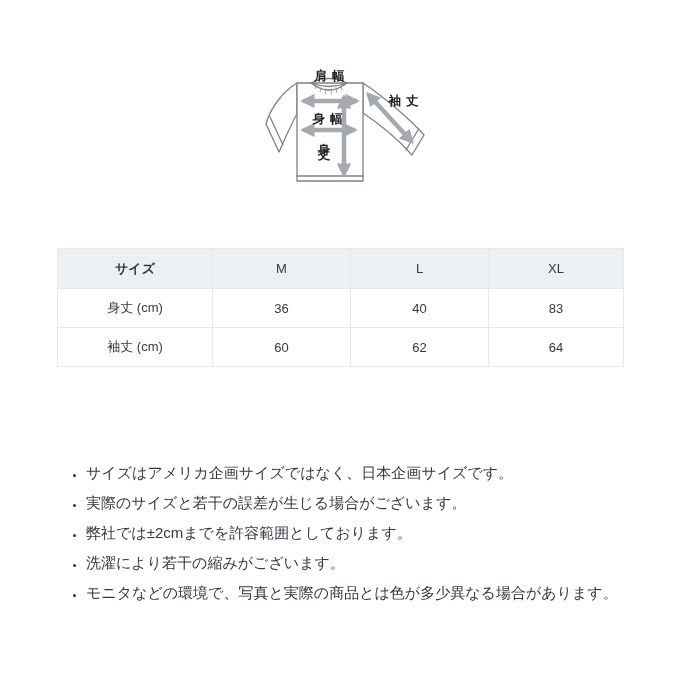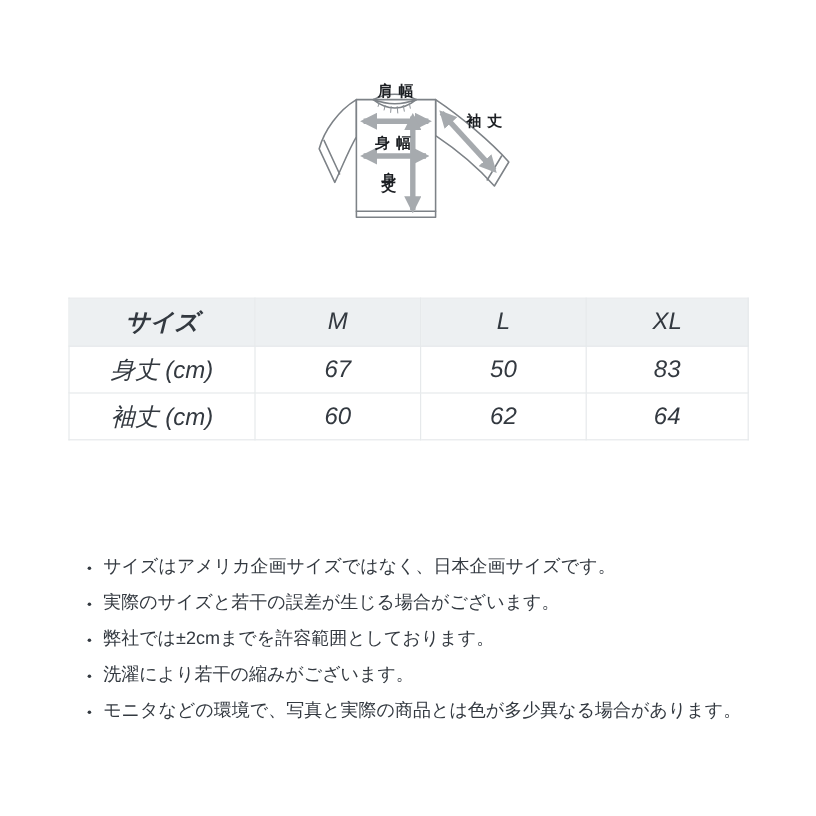--- a/index.html
+++ b/index.html
@@ -20,21 +20,21 @@
     position:absolute; left:53px; top:70px;
     writing-mode:vertical-rl; text-orientation:upright;
     font-size:12.5px; font-weight:bold; color:#1c1f23; letter-spacing:5px;
     line-height:14px;
   }
 
   
   table.size-table {
     position:absolute; left:57px; top:248px; width:566px;
     border-collapse:collapse; table-layout:fixed;
-    font-size:20px; color:#333940;font-style:italic;
+    font-size:13px; color:#333940;
   }
   .size-table th, .size-table td {
     border:1px solid #e6e9eb; text-align:center; vertical-align:middle;
     padding:0;
   }
   .size-table thead th { background:#edf0f2; height:39px; font-weight:400; }
   .size-table thead th.first { font-weight:700; }
   .size-table tbody td { height:38px; background:#ffffff;text-align:center; }
 
   
@@ -108,22 +108,22 @@
       <tr>
         <th class="first">サイズ</th>
         <th>M</th>
         <th>L</th>
         <th>XL</th>
       </tr>
     </thead>
     <tbody>
       <tr>
         <td>身丈 (cm)</td>
-        <td>67</td>
-        <td>50</td>
+        <td>36</td>
+        <td>40</td>
         <td>83</td>
       </tr>
       <tr>
         <td>袖丈 (cm)</td>
         <td>60</td>
         <td>62</td>
         <td>64</td>
       </tr>
     </tbody>
   </table>

